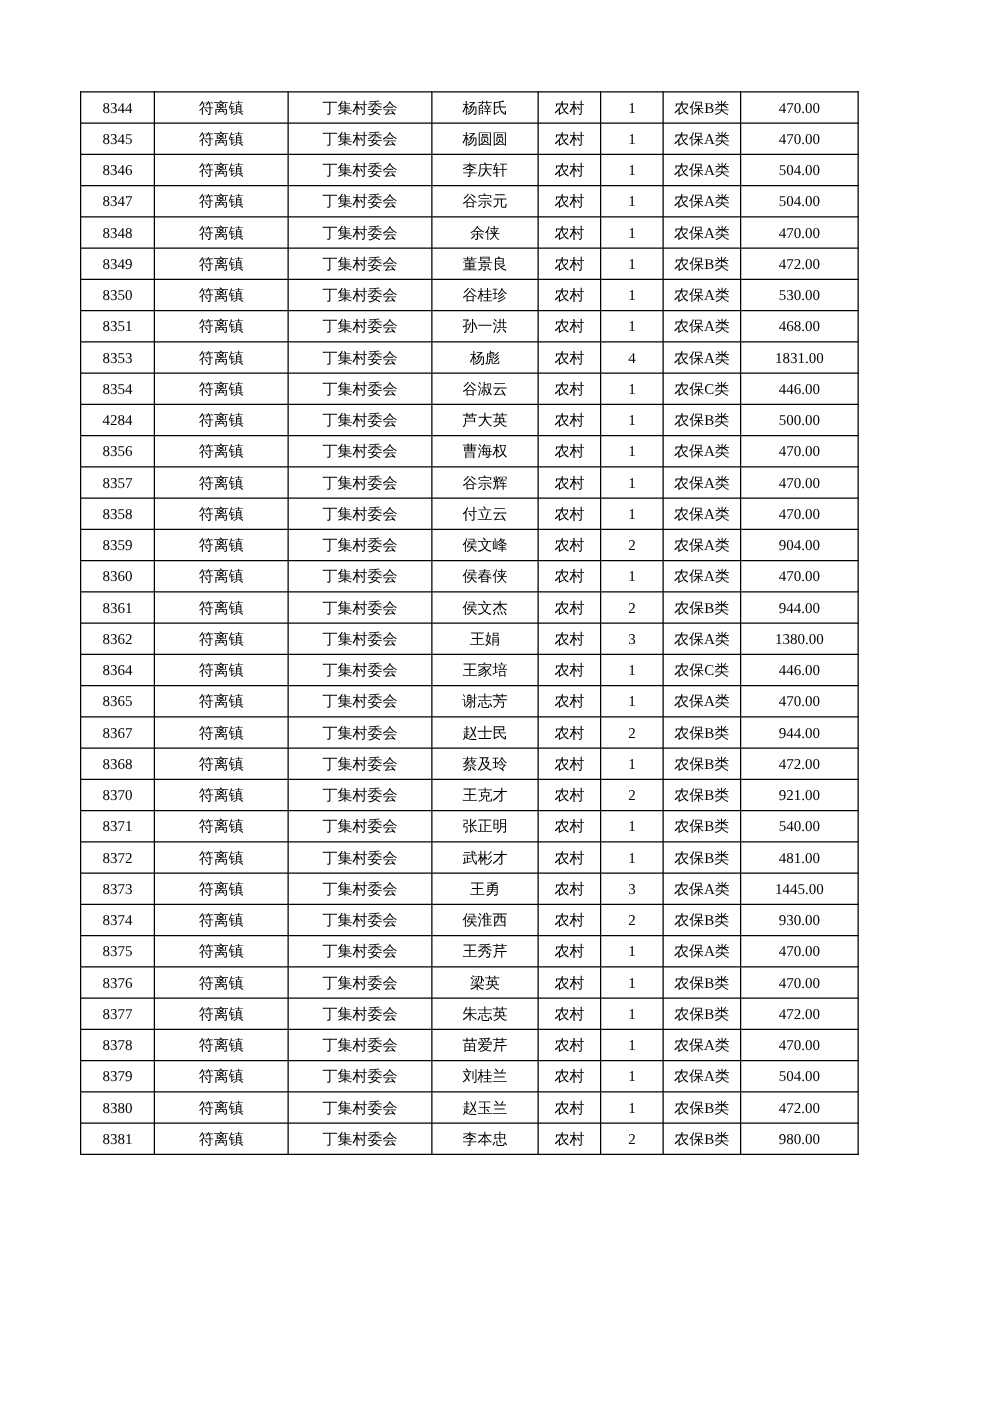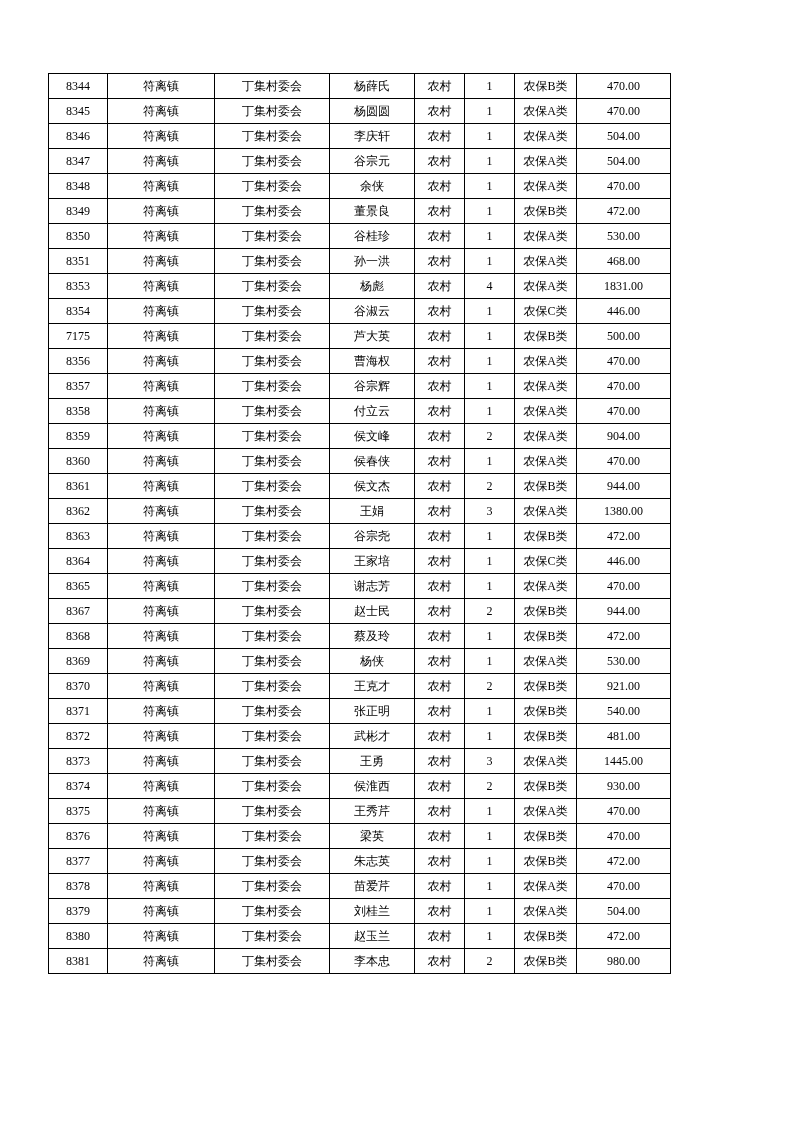--- a/index.html
+++ b/index.html
@@ -14,21 +14,21 @@
   }
   .page {
     position: relative;
     width: 793px;
     height: 1122px;
     background: #ffffff;
     overflow: hidden;
   }
   table.data-table {
     position: absolute;
-    left: 48px;
+    left: 64px;
     top: 73px;
     border-collapse: collapse;
     table-layout: fixed;
   }
   table.data-table td {
     border: 1px solid #000000;
     text-align: center;
     vertical-align: middle;
     font-size: 12px;
     color: #000000;
@@ -156,21 +156,21 @@
           <td>8354</td>
           <td>符离镇</td>
           <td>丁集村委会</td>
           <td>谷淑云</td>
           <td>农村</td>
           <td>1</td>
           <td>农保C类</td>
           <td>446.00</td>
         </tr>
         <tr>
-          <td>7175</td>
+          <td>4284</td>
           <td>符离镇</td>
           <td>丁集村委会</td>
           <td>芦大英</td>
           <td>农村</td>
           <td>1</td>
           <td>农保B类</td>
           <td>500.00</td>
         </tr>
         <tr>
           <td>8356</td>
@@ -234,30 +234,20 @@
         </tr>
         <tr>
           <td>8362</td>
           <td>符离镇</td>
           <td>丁集村委会</td>
           <td>王娟</td>
           <td>农村</td>
           <td>3</td>
           <td>农保A类</td>
           <td>1380.00</td>
-        </tr>
-        <tr>
-          <td>8363</td>
-          <td>符离镇</td>
-          <td>丁集村委会</td>
-          <td>谷宗尧</td>
-          <td>农村</td>
-          <td>1</td>
-          <td>农保B类</td>
-          <td>472.00</td>
         </tr>
         <tr>
           <td>8364</td>
           <td>符离镇</td>
           <td>丁集村委会</td>
           <td>王家培</td>
           <td>农村</td>
           <td>1</td>
           <td>农保C类</td>
           <td>446.00</td>
@@ -284,30 +274,20 @@
         </tr>
         <tr>
           <td>8368</td>
           <td>符离镇</td>
           <td>丁集村委会</td>
           <td>蔡及玲</td>
           <td>农村</td>
           <td>1</td>
           <td>农保B类</td>
           <td>472.00</td>
-        </tr>
-        <tr>
-          <td>8369</td>
-          <td>符离镇</td>
-          <td>丁集村委会</td>
-          <td>杨侠</td>
-          <td>农村</td>
-          <td>1</td>
-          <td>农保A类</td>
-          <td>530.00</td>
         </tr>
         <tr>
           <td>8370</td>
           <td>符离镇</td>
           <td>丁集村委会</td>
           <td>王克才</td>
           <td>农村</td>
           <td>2</td>
           <td>农保B类</td>
           <td>921.00</td>

